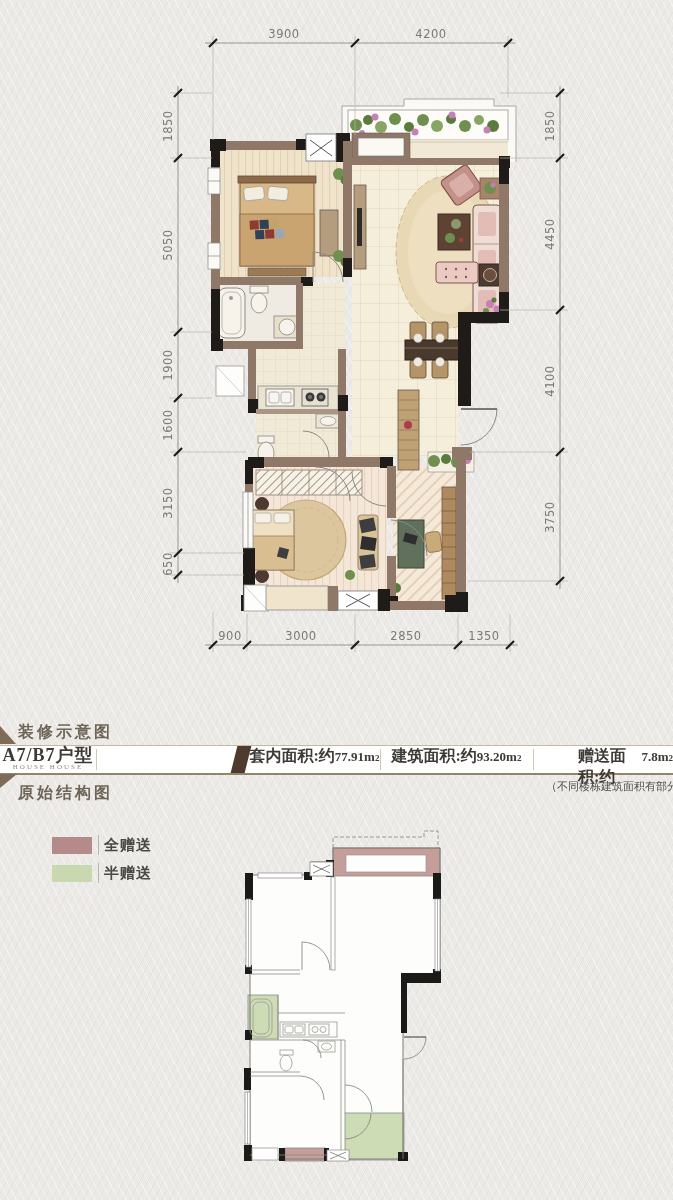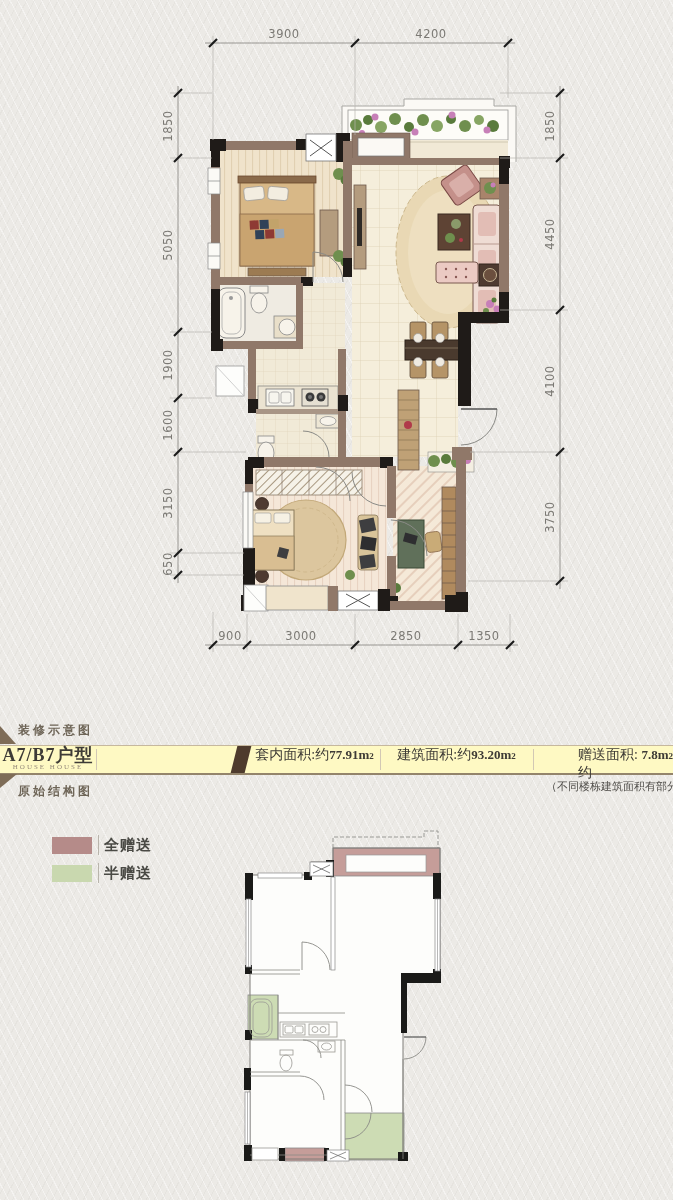--- a/index.html
+++ b/index.html
@@ -6,39 +6,39 @@
   body{
     width:673px;height:1200px;overflow:hidden;position:relative;
     background-color:#ECEAE6;
     background-image:
       repeating-linear-gradient(63deg, rgba(255,255,255,.45) 0 1px, transparent 1px 7px),
       repeating-linear-gradient(-63deg, rgba(175,172,163,.10) 0 1px, transparent 1px 7px);
     font-family:"Liberation Serif", serif;
   }
   svg{position:absolute;left:0;pointer-events:none;}
   .sec-label{
-    position:absolute;left:18px;font-size:12px;font-weight:bold;color:#6E6557;
+    position:absolute;left:18px;font-size:16px;font-weight:bold;color:#6E6557;
     letter-spacing:3px;font-family:"Liberation Serif",serif;
   }
   .tri{position:absolute;background:#7E6C57;}
   .tri-a{left:0;top:726px;width:16px;height:18px;clip-path:polygon(0 0,100% 100%,0 100%);}
   .tri-a2{left:3px;top:745px;width:15px;height:10px;background:#A6977D;clip-path:polygon(0 0,100% 0,0 100%);}
   .tri-b{left:0;top:774px;width:17px;height:14px;clip-path:polygon(0 0,100% 0,0 100%);}
   .infobar{
     position:absolute;left:0;top:745px;width:673px;height:27px;
-    background:#fef9c3;border-top:1px solid #C6B89E;border-bottom:2px solid #93846B;
+    background:#ffffff;border-top:1px solid #C6B89E;border-bottom:2px solid #93846B;
   }
   .seg{position:absolute;top:0;height:100%;display:flex;flex-direction:column;align-items:center;justify-content:center;color:#3E3B36;}
   .seg-row{flex-direction:row;align-items:baseline;}
   .divider{position:absolute;top:3px;bottom:3px;width:1px;background:#D2C8B4;}
   .wedge{position:absolute;left:234px;top:0;width:14px;height:100%;background:#4E3B2D;transform:skewX(-14deg);}
   .ht{font-size:18px;font-weight:bold;letter-spacing:1px;line-height:15px;}
   .hte{font-size:7px;letter-spacing:2px;color:#95897A;line-height:8px;}
   .layout-desc{font-size:16px;font-weight:bold;letter-spacing:1px;}
-  .area-label{font-size:14px;font-weight:normal;}
+  .area-label{font-size:16px;font-weight:bold;}
   .area-value{font-size:13px;font-weight:bold;}
   .area-sup{font-size:9px;font-weight:bold;vertical-align:6px;}
   .note{
     position:absolute;left:546px;top:779px;font-size:11px;color:#4F4D49;
     white-space:nowrap;font-family:"Liberation Serif",serif;
   }
   .legend-row{position:absolute;left:52px;height:18px;display:flex;align-items:center;}
   .legend-swatch{width:40px;height:17px;}
   .legend-bar{width:1px;height:20px;background:#B9B5AC;margin-left:6px;}
   .legend-label{font-size:15px;font-weight:bold;color:#4A4A45;margin-left:5px;letter-spacing:1px;}

